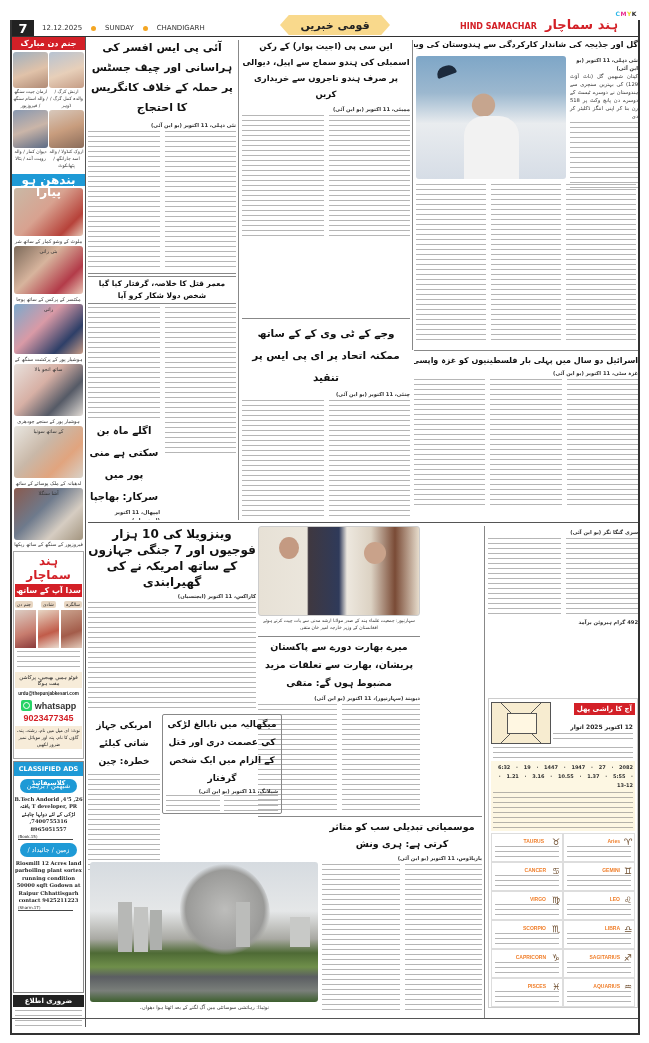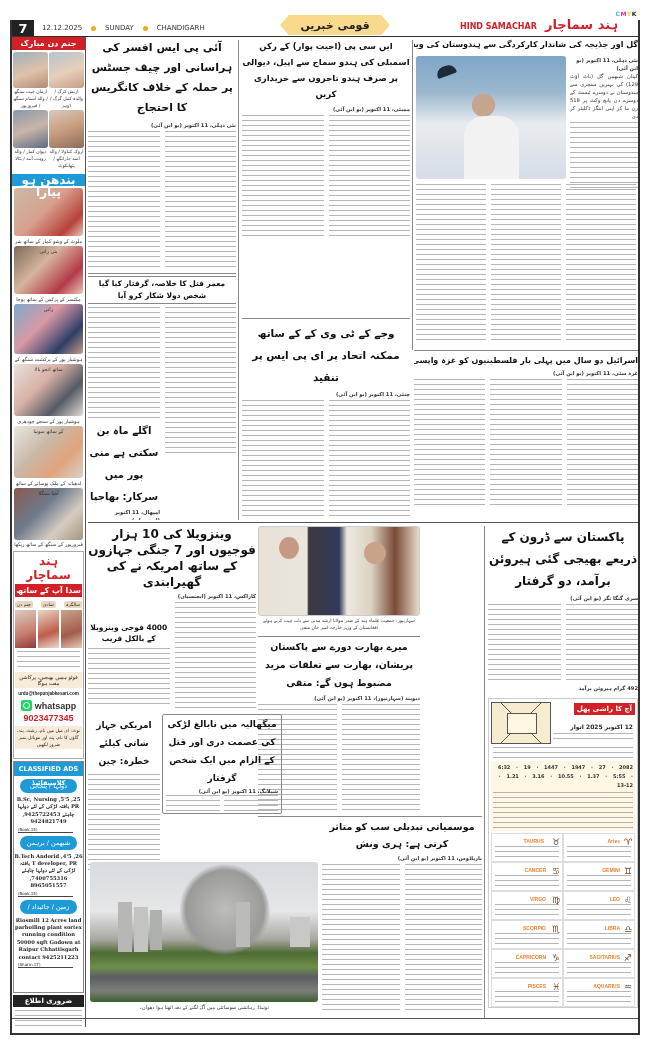--- a/index.html
+++ b/index.html
@@ -125,25 +125,20 @@
         </span>
       <span style="font-family:'Liberation Sans',sans-serif;font-weight:bold;font-size:9px;color:#333">whatsapp</span>
     </div>
     <div style="font-family:'Liberation Sans',sans-serif;font-weight:bold;font-size:9px;color:#d32027;text-align:center;margin-top:2px;direction:ltr">9023477345</div>
     <div style="font-size:4.6px;line-height:7px;text-align:center;direction:rtl;background:#f7ecd9;margin-top:3px;padding:1px">نوٹ: ای میل میں نام، رشتہ، پتہ، گاؤں کا نام، پتہ اور موبائل نمبر ضرور لکھیں</div>
   </div>
 
   <div style="border:1px solid #888;margin:2px 1px;height:232px">
     <div class="cls-hd">CLASSIFIED ADS کلاسیفائیڈ</div>
     <div>
-      <div class="pill">دولہا / پنجابی</div>
-      <div class="ad-text">25, 5'5, B.Sc, Nursing PR یافتہ لڑکی کے لئے دولہا چاہئے 9425722453, 9424821749</div>
-      <div style="font-size:4px;border-bottom:1px solid #444;margin:1px 10px 0 4px;direction:ltr">(Book.15)</div>
-    </div>
-    <div>
       <div class="pill">شبھمن / برہمن</div>
       <div class="ad-text">26, 5'4, B.Tech Andorid T developer, PR یافتہ لڑکی کے لئے دولہا چاہئے 7400755316, 8965051557</div>
       <div style="font-size:4px;border-bottom:1px solid #444;margin:1px 10px 0 4px;direction:ltr">(Book.15)</div>
     </div>
     <div>
       <div class="pill">زمین / جائیداد / املاک</div>
       <div class="ad-text" style="direction:ltr">Riosmill 12 Acres land parboiling plant sortex running condition 50000 sqft Godown at Raipur Chhattisgarh contact 9425211223</div>
       <div style="font-size:4px;border-bottom:1px solid #444;margin:1px 10px 0 4px;direction:ltr">(Sharm.17)</div>
     </div>
   </div>
@@ -223,24 +218,20 @@
   </div>
 </div>
 
 <div class="hrule" style="left:88px;top:522px;width:550px;background:#555"></div>
 
 <div class="col" style="left:88px;top:526px;width:168px;height:190px">
   <div class="hl" style="font-size:12px;line-height:16px">وینزویلا کی 10 ہزار فوجیوں اور 7 جنگی جہازوں کے ساتھ امریکہ نے کی گھیرابندی</div>
   <div class="body" style="margin-top:2px;font-weight:bold;text-align:right">کاراکس، 11 اکتوبر (ایجنسیاں)</div>
   <div style="display:flex;gap:5px;margin-top:2px;height:110px;direction:rtl">
     <div class="lines" style="flex:1"></div>
-    <div style="flex:1">
-      <div class="hl" style="font-size:7.5px;line-height:11px;margin:20px 0 4px">4000 فوجی وینزویلا کے بالکل قریب</div>
-      <div class="lines" style="height:60px"></div>
-    </div>
   </div>
 </div>
 <div class="col" style="left:88px;top:716px;width:72px;height:160px">
   <div class="hl" style="font-size:9px;line-height:18px">امریکی جہاز شاتی کیلئے خطرہ: چین</div>
   <div class="lines" style="height:100px;margin-top:4px"></div>
 </div>
 
 <div class="photo" style="left:258px;top:526px;width:162px;height:90px;border:1px solid #ccc;background:linear-gradient(90deg,#e7e1d6 0%,#ebe6dc 30%,#3f3840 31%,#2f3a5a 50%,#ede8df 55%,#dcd2c3 70%,#7a4b36 85%,#e6dccc 100%)">
   <div style="position:absolute;left:20px;top:10px;width:20px;height:22px;border-radius:50%;background:#c49a82"></div>
   <div style="position:absolute;left:105px;top:15px;width:22px;height:22px;border-radius:50%;background:#c9a28a"></div>
@@ -261,21 +252,20 @@
 <div class="col" style="left:162px;top:714px;width:120px;height:100px;border:1px solid #888;border-radius:2px">
   <div class="hl" style="font-size:9px;line-height:18px;padding:0 2px">میگھالیہ میں نابالغ لڑکی کی عصمت دری اور قتل کے الزام میں ایک شخص گرفتار</div>
   <div class="body" style="font-weight:bold;text-align:right;padding:0 3px">شیلانگ، 11 اکتوبر (یو این آئی)</div>
   <div style="display:flex;gap:4px;padding:0 3px;height:40px">
     <div class="lines" style="flex:1"></div>
       <div class="lines" style="flex:1"></div>
   </div>
 </div>
 
 <div class="col" style="left:488px;top:526px;width:150px;height:240px">
-  <div class="hl" style="font-size:12px;line-height:22px">پاکستان سے ڈرون کے ذریعے بھیجی گئی ہیروئن برآمد، دو گرفتار</div>
   <div class="body" style="margin-top:2px;font-weight:bold;text-align:right">سری گنگا نگر (یو این آئی)</div>
   <div style="display:flex;gap:5px;margin-top:2px;height:80px">
     <div class="lines" style="flex:1"></div>
       <div class="lines" style="flex:1"></div>
   </div>
   <div class="body" style="text-align:right;font-weight:bold">492 گرام ہیروئن برآمد</div>
 </div>
 
 <div class="abs" style="left:488px;top:698px;width:150px;height:310px;border:1px solid #ccc;background:#fff">
   <div style="position:absolute;left:2px;top:3px;width:60px;height:42px;border:1px solid #555;background:#f7ecd0">

